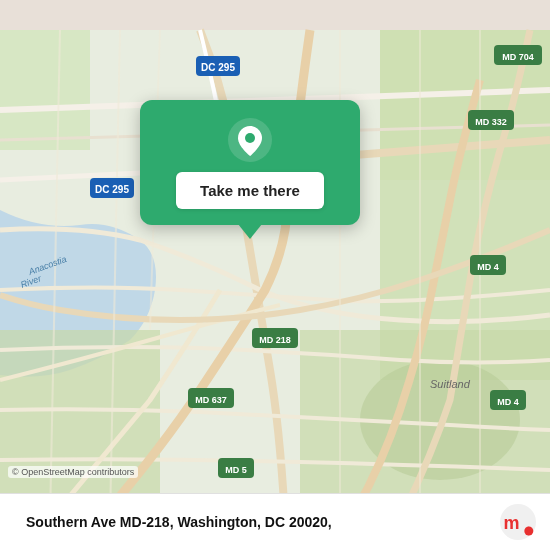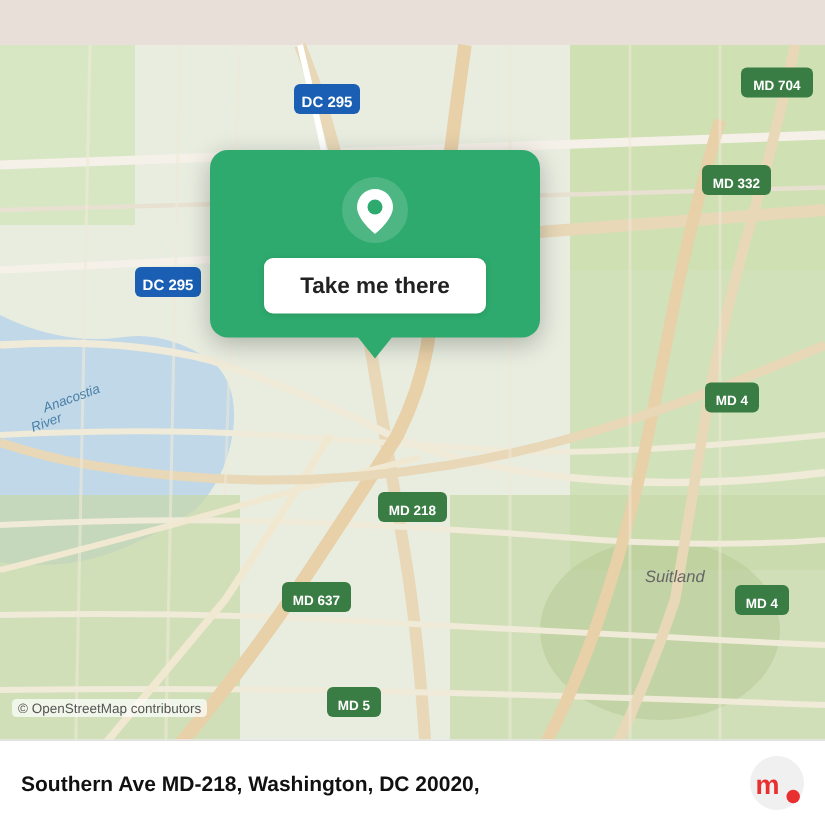--- a/index.html
+++ b/index.html
@@ -88,20 +88,21 @@
 
     #bottom-text {
       display: flex;
       flex-direction: column;
     }
 
     #location-title {
       font-size: 14px;
       font-weight: 700;
       color: #111;
+      margin-left: 12px;
     }
 
     #location-subtitle {
       font-size: 12px;
       color: #555;
       margin-top: 2px;
     }
 
     #moovit-logo {
       display: flex;

